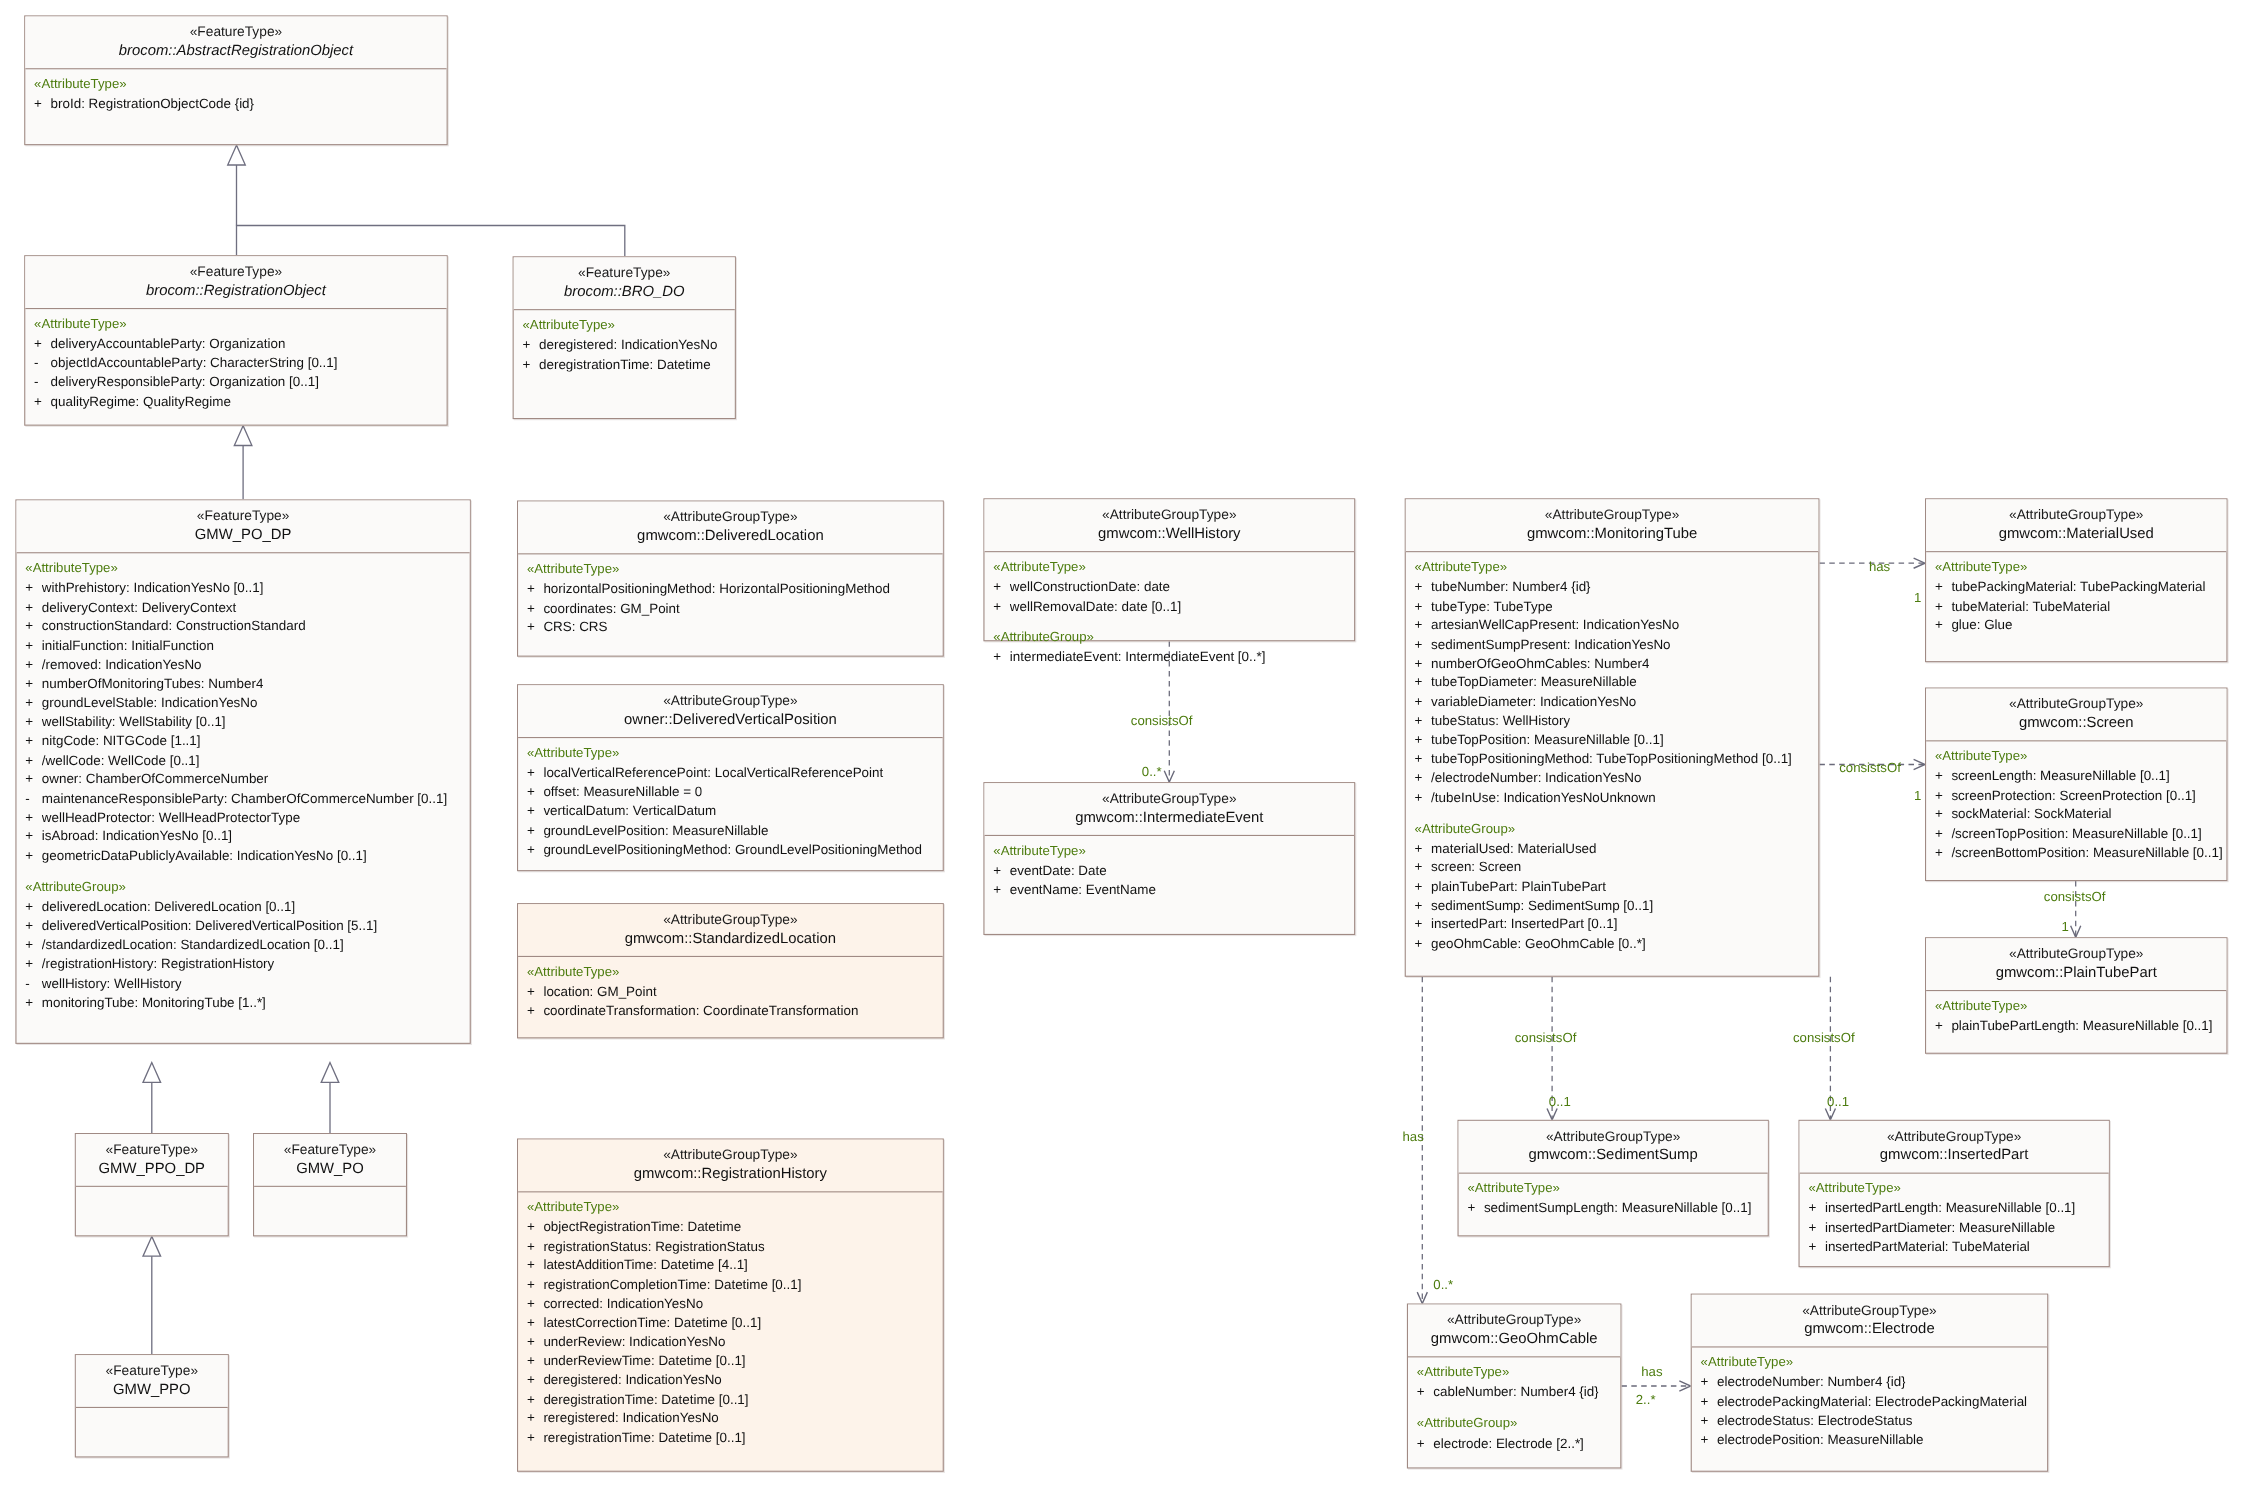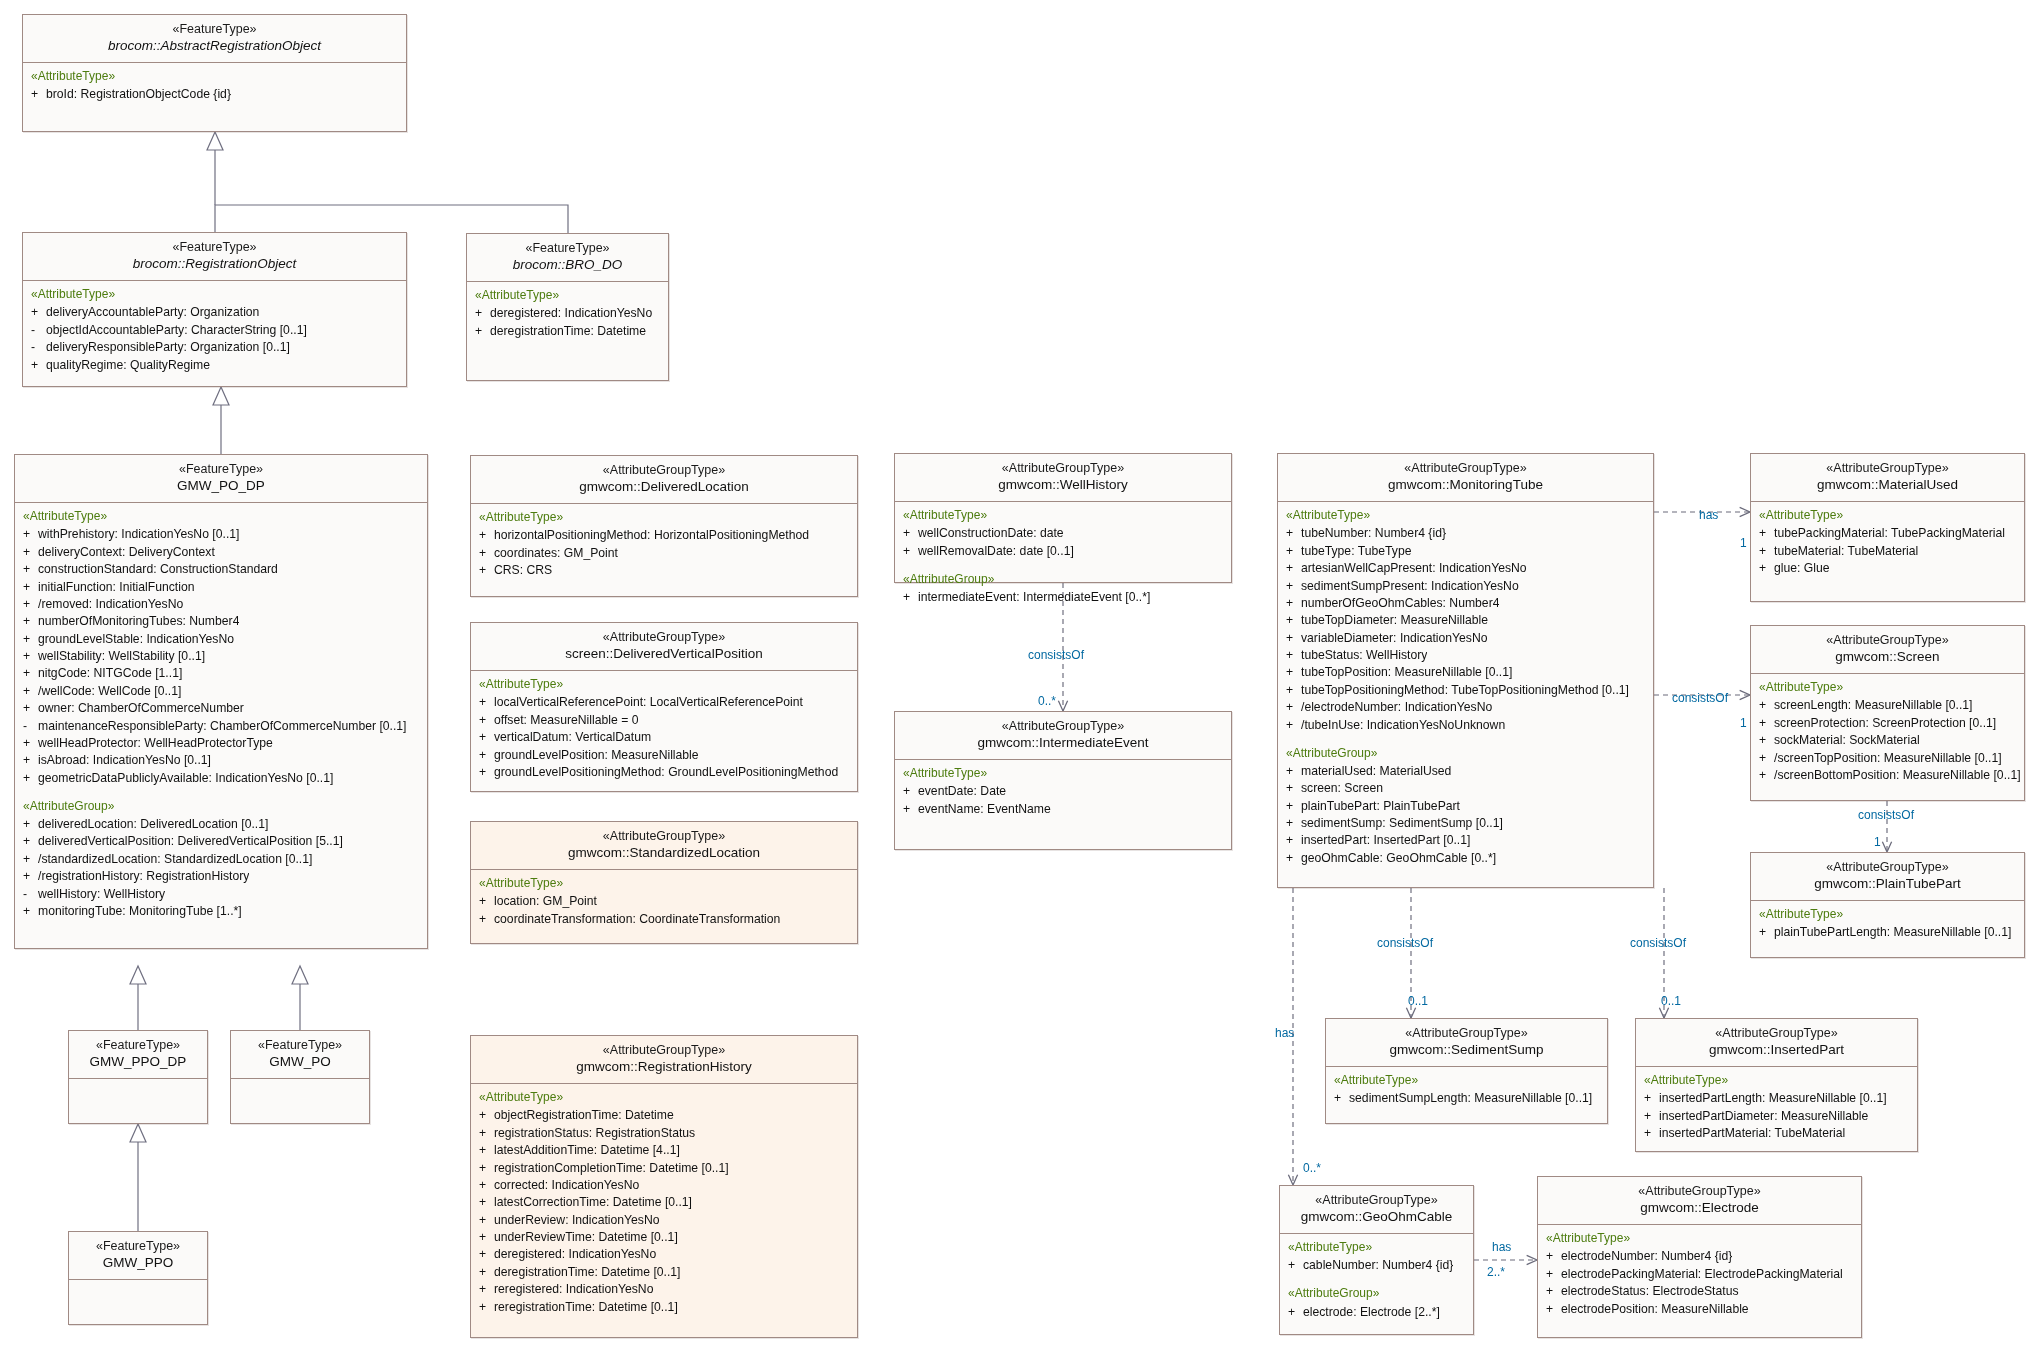--- a/index.html
+++ b/index.html
@@ -31,21 +31,21 @@
   .uml .sect{padding:5px 0 6px 0;}
   .uml .sect .stereo-row{font-size:12px;padding:1px 0 3px 8px;color:#4d7c0f;}
   .uml .row{
     font-size:12.2px;color:#111;line-height:14.6px;
     padding:1.4px 4px 1.4px 8px;white-space:nowrap;display:flex;
   }
   .uml .row .vis{display:inline-block;width:15px;flex:0 0 15px;}
   .uml .row .txt{display:inline-block;overflow:hidden;}
   .empty-body{height:46px;}
   .edge-label{
-    position:absolute;font-size:12px;color:#0369a1;white-space:nowrap;
+    position:absolute;font-size:12px;color:#4d7c0f;white-space:nowrap;
   }
 </style>
 </head>
 <body>
 
 <div id="canvas">
 
   <svg class="edges" viewBox="0 0 2037 1365">
     <defs>
       <marker id="arrowOpen" markerWidth="12" markerHeight="12" refX="10" refY="5" orient="auto">
@@ -279,21 +279,21 @@
         </div>
         <div class="row">
           <span class="vis">+</span>
           <span class="txt">CRS: CRS</span>
         </div>
       </div>
     </div>
     <div class="uml" style="left: 470px; top: 622px; width: 388px; height: 170px;">
       <div class="hdr">
         <div class="stereo">«AttributeGroupType»</div>
-        <div class="nm">screen::DeliveredVerticalPosition</div>
+        <div class="nm">owner::DeliveredVerticalPosition</div>
       </div>
       <div class="sect">
         <div class="stereo-row">«AttributeType»</div>
         <div class="row">
           <span class="vis">+</span>
           <span class="txt">localVerticalReferencePoint: LocalVerticalReferencePoint</span>
         </div>
         <div class="row">
           <span class="vis">+</span>
           <span class="txt">offset: MeasureNillable = 0</span>

